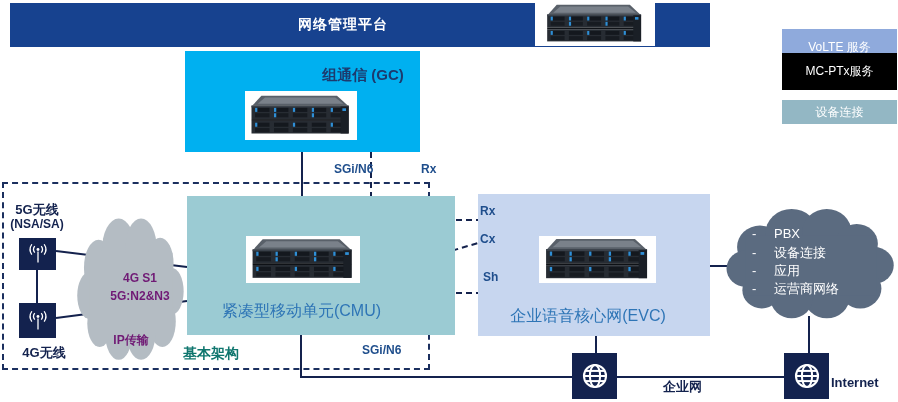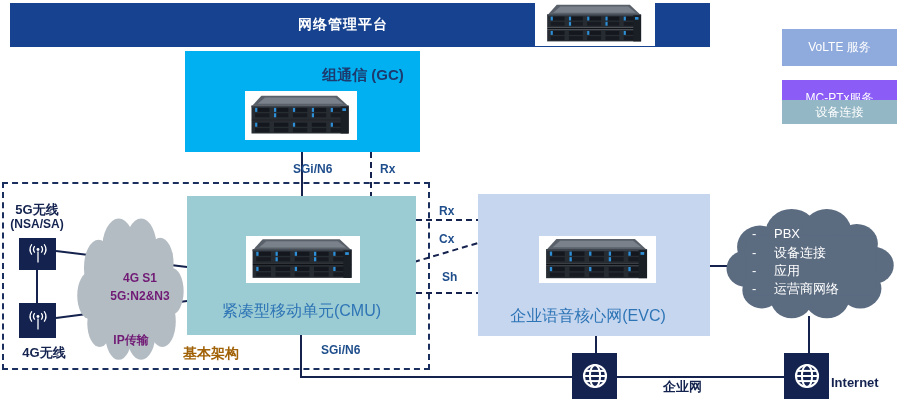--- a/index.html
+++ b/index.html
@@ -7,61 +7,61 @@
     position:relative;width:898px;height:402px;overflow:hidden;background:#ffffff;
     font-family:"Liberation Sans","DejaVu Sans",sans-serif;
   }
   .abs{position:absolute;}
   
   .banner{left:10px;top:3px;width:700px;height:44px;background:#17428f;}
   .banner-title{left:10px;top:16px;width:666px;text-align:center;color:#ffffff;font-size:14px;font-weight:bold;letter-spacing:1px;}
   
   .legend-item{left:782px;width:115px;height:37px;display:flex;align-items:center;justify-content:center;color:#ffffff;font-size:12px;}
   .legend-volte{top:29px;background:#8faadc;}
-  .legend-mcptx{top:80px;background:#8b5cf6;}
+  .legend-mcptx{top:53px;background:#000000;}
   .legend-device{top:100px;height:24px;background:#93b7c4;}
   
   .node{overflow:visible;}
   .node-gc{left:185px;top:51px;width:235px;height:101px;background:#00b0f0;}
-  .node-cmu{left:187px;top:196px;width:229px;height:139px;background:#9bcbd3;}
+  .node-cmu{left:187px;top:196px;width:229px;height:139px;background:#9bcbd3;padding-left:39px;}
   .node-evc{left:478px;top:194px;width:232px;height:142px;background:#c7d6ef;}
   .gc-title{left:0;top:15px;width:276px;text-align:center;color:#1c3a6e;font-size:15px;font-weight:bold;margin-left:40px;}
   .cmu-title{left:0;top:105px;width:229px;text-align:center;color:#2e75b6;font-size:16px;}
   .evc-title{left:0;top:112px;width:220px;text-align:center;color:#2e75b6;font-size:16px;}
   
   .server-box{background:#ffffff;display:flex;align-items:center;justify-content:center;padding:2px;}
   .server-banner{left:535px;top:2px;width:116px;height:40px;}
   .server-gc{left:60px;top:40px;width:108px;height:45px;}
   .server-cmu{left:59px;top:40px;width:110px;height:43px;}
   .server-evc{left:61px;top:42px;width:113px;height:43px;}
   .server-box svg{width:100%;height:100%;}
   
   .frame{left:2px;top:182px;width:424px;height:184px;border:2px dashed #1b2f5e;}
-  .frame-label{left:183px;top:345px;color:#a16207;font-size:14px;font-weight:bold;font-family:Liberation Serif, serif;}
+  .frame-label{left:183px;top:345px;color:#0f766e;font-size:14px;font-weight:bold;font-family:Liberation Serif, serif;}
   
   .antenna-box{left:19px;width:37px;background:#13224e;display:flex;align-items:center;justify-content:center;}
   .antenna-5g{top:238px;height:32px;}
   .antenna-4g{top:303px;height:35px;}
   .antenna-box svg{width:26px;height:26px;}
   .radio-label{color:#13224e;font-size:13px;font-weight:bold;text-align:center;}
   .lbl-5g{left:8px;top:201px;width:58px;}
   .lbl-5g-sub{left:4px;top:217px;width:66px;font-size:12px;}
   .lbl-4g{left:8px;top:344px;width:58px;margin-left:7px;}
   
   .cloud-left{left:75px;top:212px;width:112px;height:150px;}
   .cloud-right{left:723px;top:204px;width:176px;height:116px;}
   .cloud-left-text{color:#701a75;font-size:12px;font-weight:bold;text-align:center;}
   .clt1{left:108px;top:271px;width:64px;}
   .clt2{left:100px;top:289px;width:80px;}
   .clt3{left:101px;top:332px;width:60px;}
   .cloud-right-row{left:752px;color:#ffffff;font-size:13px;}
   .cloud-right-row .dash{display:inline-block;width:22px;}
   .crr0{top:226px;} .crr1{top:244px;} .crr2{top:262px;} .crr3{top:280px;}
   
-  .link-label{color:#1f4e8c;font-size:12px;font-weight:bold;}
+  .link-label{color:#1f4e8c;font-size:12px;font-weight:bold;margin-left:41px;}
   .ll-sgi-top{left:293px;top:162px;}
   .ll-rx-top{left:380px;top:162px;}
   .ll-rx-right{left:439px;top:204px;}
   .ll-cx{left:439px;top:232px;}
   .ll-sh{left:442px;top:270px;}
   .ll-sgi-bottom{left:321px;top:343px;}
   
   .globe-box{width:45px;height:46px;background:#13224e;display:flex;align-items:center;justify-content:center;}
   .globe-enterprise{left:572px;top:353px;}
   .globe-internet{left:784px;top:353px;}

